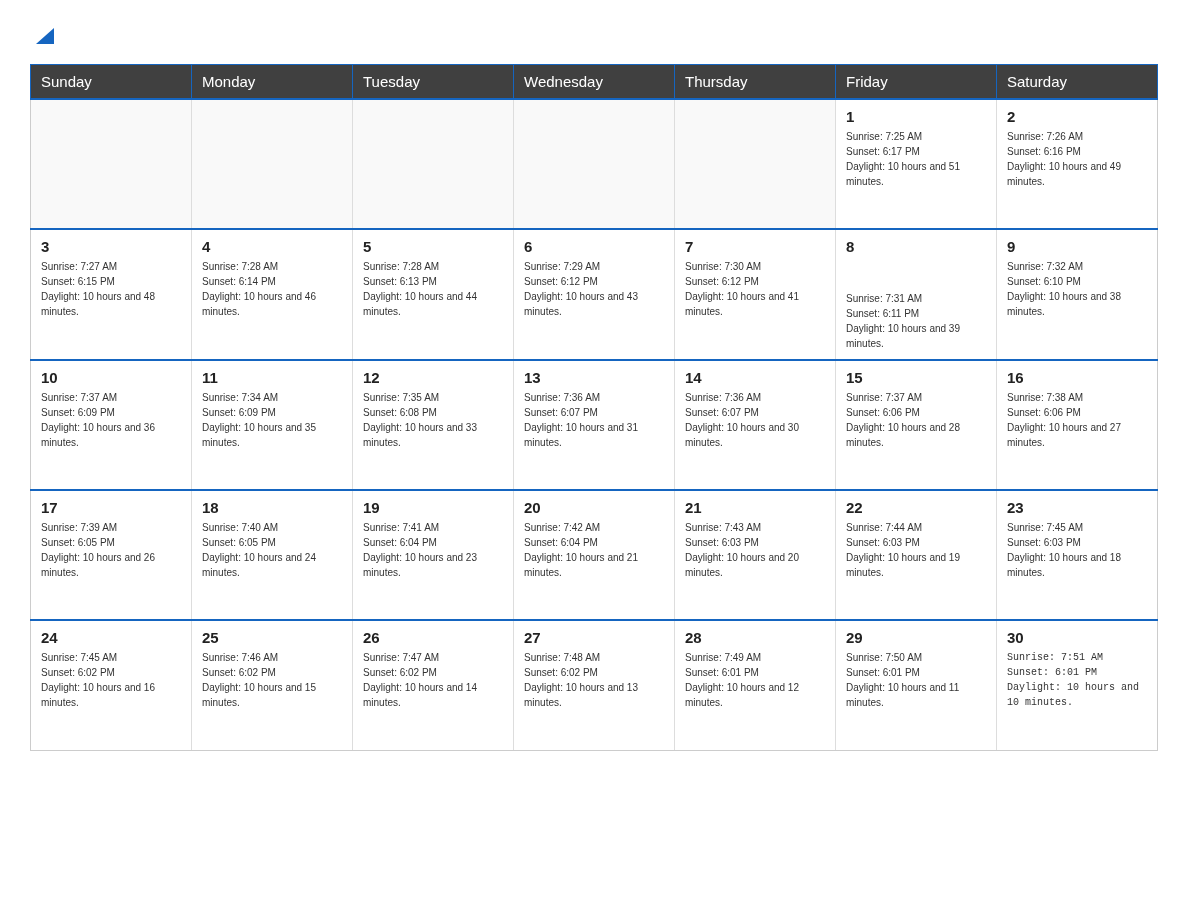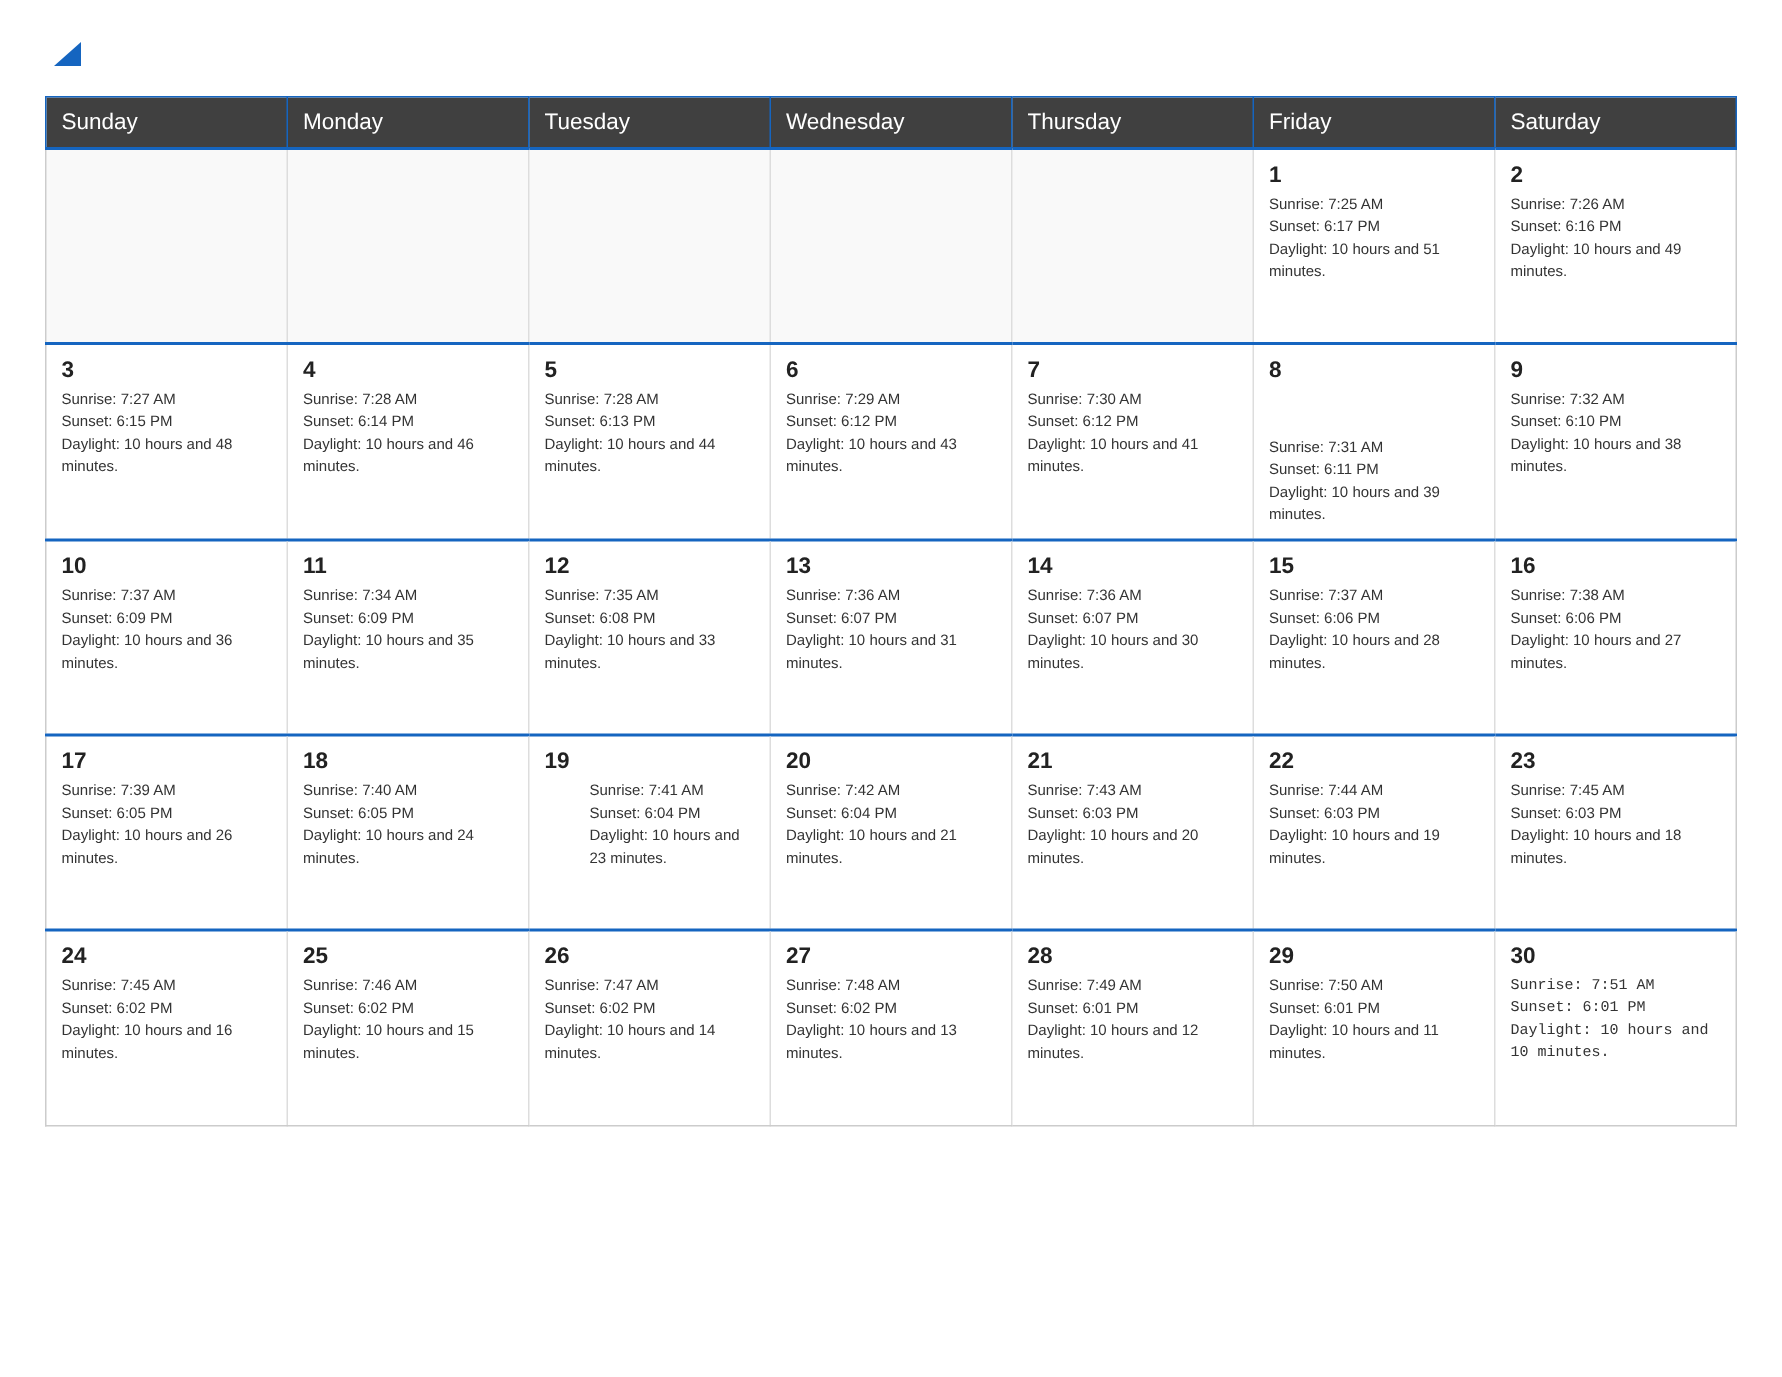--- a/index.html
+++ b/index.html
@@ -233,21 +233,21 @@
 Daylight: 10 hours and 26 minutes.</div>
         </td>
         <td>
           <span class="day-number">18</span>
           <div class="day-info" style="white-space: pre-line;">Sunrise: 7:40 AM
 Sunset: 6:05 PM
 Daylight: 10 hours and 24 minutes.</div>
         </td>
         <td>
           <span class="day-number">19</span>
-          <div class="day-info" style="white-space: pre-line; margin-left: 30px;">Sunrise: 7:41 AM
+          <div class="day-info" style="white-space: pre-line;">Sunrise: 7:41 AM
 Sunset: 6:04 PM
 Daylight: 10 hours and 23 minutes.</div>
         </td>
         <td>
           <span class="day-number">20</span>
           <div class="day-info" style="white-space: pre-line;">Sunrise: 7:42 AM
 Sunset: 6:04 PM
 Daylight: 10 hours and 21 minutes.</div>
         </td>
         <td>

